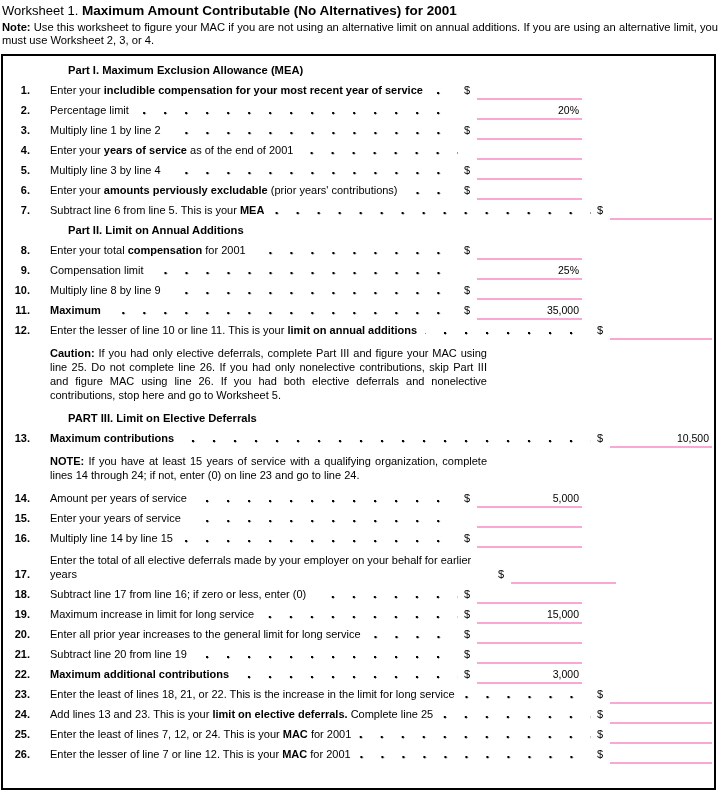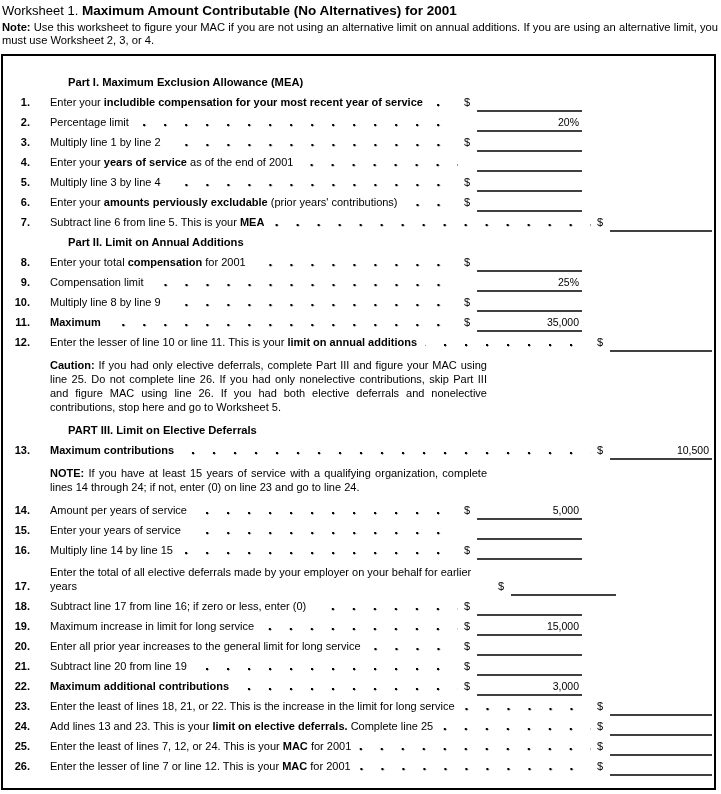--- a/index.html
+++ b/index.html
@@ -3,36 +3,36 @@
 <meta charset="utf-8">
 <style>
   * { margin:0; padding:0; box-sizing:border-box; }
   html,body { width:721px; height:794px; background:#fff; color:#000;
               font-family:"Liberation Sans", sans-serif; overflow:hidden; }
   .doc-title { padding:3px 2px 0 2px; font-size:13px; white-space:nowrap; }
   .doc-title b { font-size:13.5px; }
   .doc-note { padding:3px 3px 0 2px; font-size:11.2px; 
               line-height:12.5px; text-align:justify; }
   .sheet { margin:8px 0 0 1px; width:715px; height:736px; border:2px solid #000;
-           padding-top:16px; overflow:hidden; }
+           padding-top:4px; overflow:hidden; }
   .h-row { height:20px; padding-left:65px; font-weight:bold; font-size:11.2px;
            display:flex; align-items:center; }
   .i-row { display:flex; align-items:flex-end; height:20px; font-size:11px; }
   .i-row.wrap { height:36px; }
   .num  { width:27px; min-width:27px; text-align:right; font-weight:bold;
           margin-right:20px; padding-bottom:3px; line-height:13px; }
   .desc { white-space:nowrap; padding-bottom:3px; line-height:13px;
           flex:0 1 auto; overflow:hidden; }
   .wrap .desc { white-space:normal; width:428px; min-width:428px; line-height:14px; }
   .leader { flex:1 1 10px; min-width:6px; height:3px; margin:0 6px 5px 8px;
             background-image:radial-gradient(circle at 1.2px 1.2px,#000 1.1px,transparent 1.5px);
             background-size:21px 3px; background-repeat:repeat-x;
             background-position:right bottom; }
   .dollar { width:13px; min-width:13px; padding-bottom:3px; line-height:13px; }
-  .ans { height:15px; border-bottom:2px solid #404040; position:relative; flex:none; }
+  .ans { height:15px; border-bottom:2px solid #f9a8d4; position:relative; flex:none; }
   .ans.mid { width:105px; margin-right:132px; }
   .ans.rt  { width:102px; margin-right:2px; }
   .val { position:absolute; right:3px; bottom:2px; font-size:10.5px; }
   .p-row { width:437px; margin:6px 0 6px 47px; font-size:11px; line-height:14px;
            text-align:justify; }
 </style>
 </head>
 <body style="color: rgb(0, 0, 0); background: rgb(255, 255, 255);">
 
 <div>

